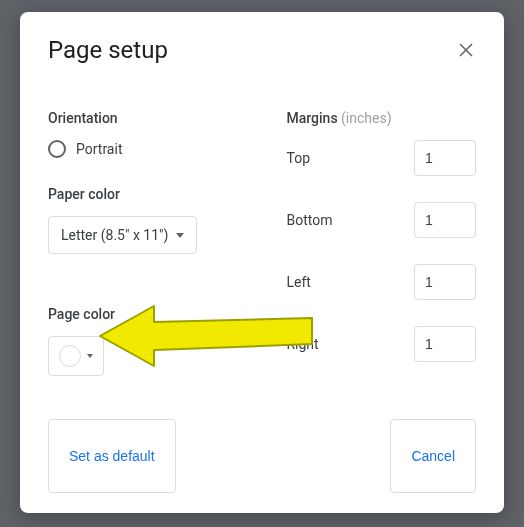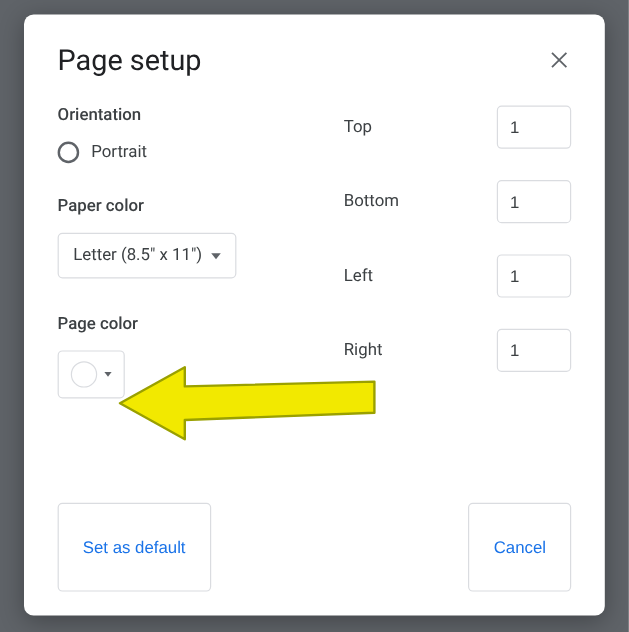--- a/index.html
+++ b/index.html
@@ -49,20 +49,21 @@
     flex: 1;
     gap: 30px;
   }
   .col-left { flex: 1.1; }
   .col-right { flex: 1; }
   .section-label {
     font-size: 14px;
     color: #3c4043;
     font-weight: 500;
     margin-bottom: 14px;
+    margin-top: 22px;
   }
   .margins-label { color: #3c4043; font-weight: 500; }
   .margins-unit { color: #9aa0a6; font-weight: 400; }
   .orient-row {
     display: flex;
     margin-bottom: 28px;
   }
   .radio-opt {
     display: flex;
     align-items: center;
@@ -206,20 +207,24 @@
       </div>
 
       <div class="section-label">Page color</div>
       <div class="color-btn">
         <span class="swatch"></span>
         <span class="sm-caret"></span>
       </div>
     </div>
 
     <div class="col-right">
+      <div class="section-label">
+        <span class="margins-label">Margins</span>
+        <span class="margins-unit">(inches)</span>
+      </div>
 
       <div class="margin-row">
         <label>Top</label>
         <input class="margin-input" value="1" style="">
       </div>
       <div class="margin-row">
         <label>Bottom</label>
         <input class="margin-input" value="1" style="">
       </div>
       <div class="margin-row">

